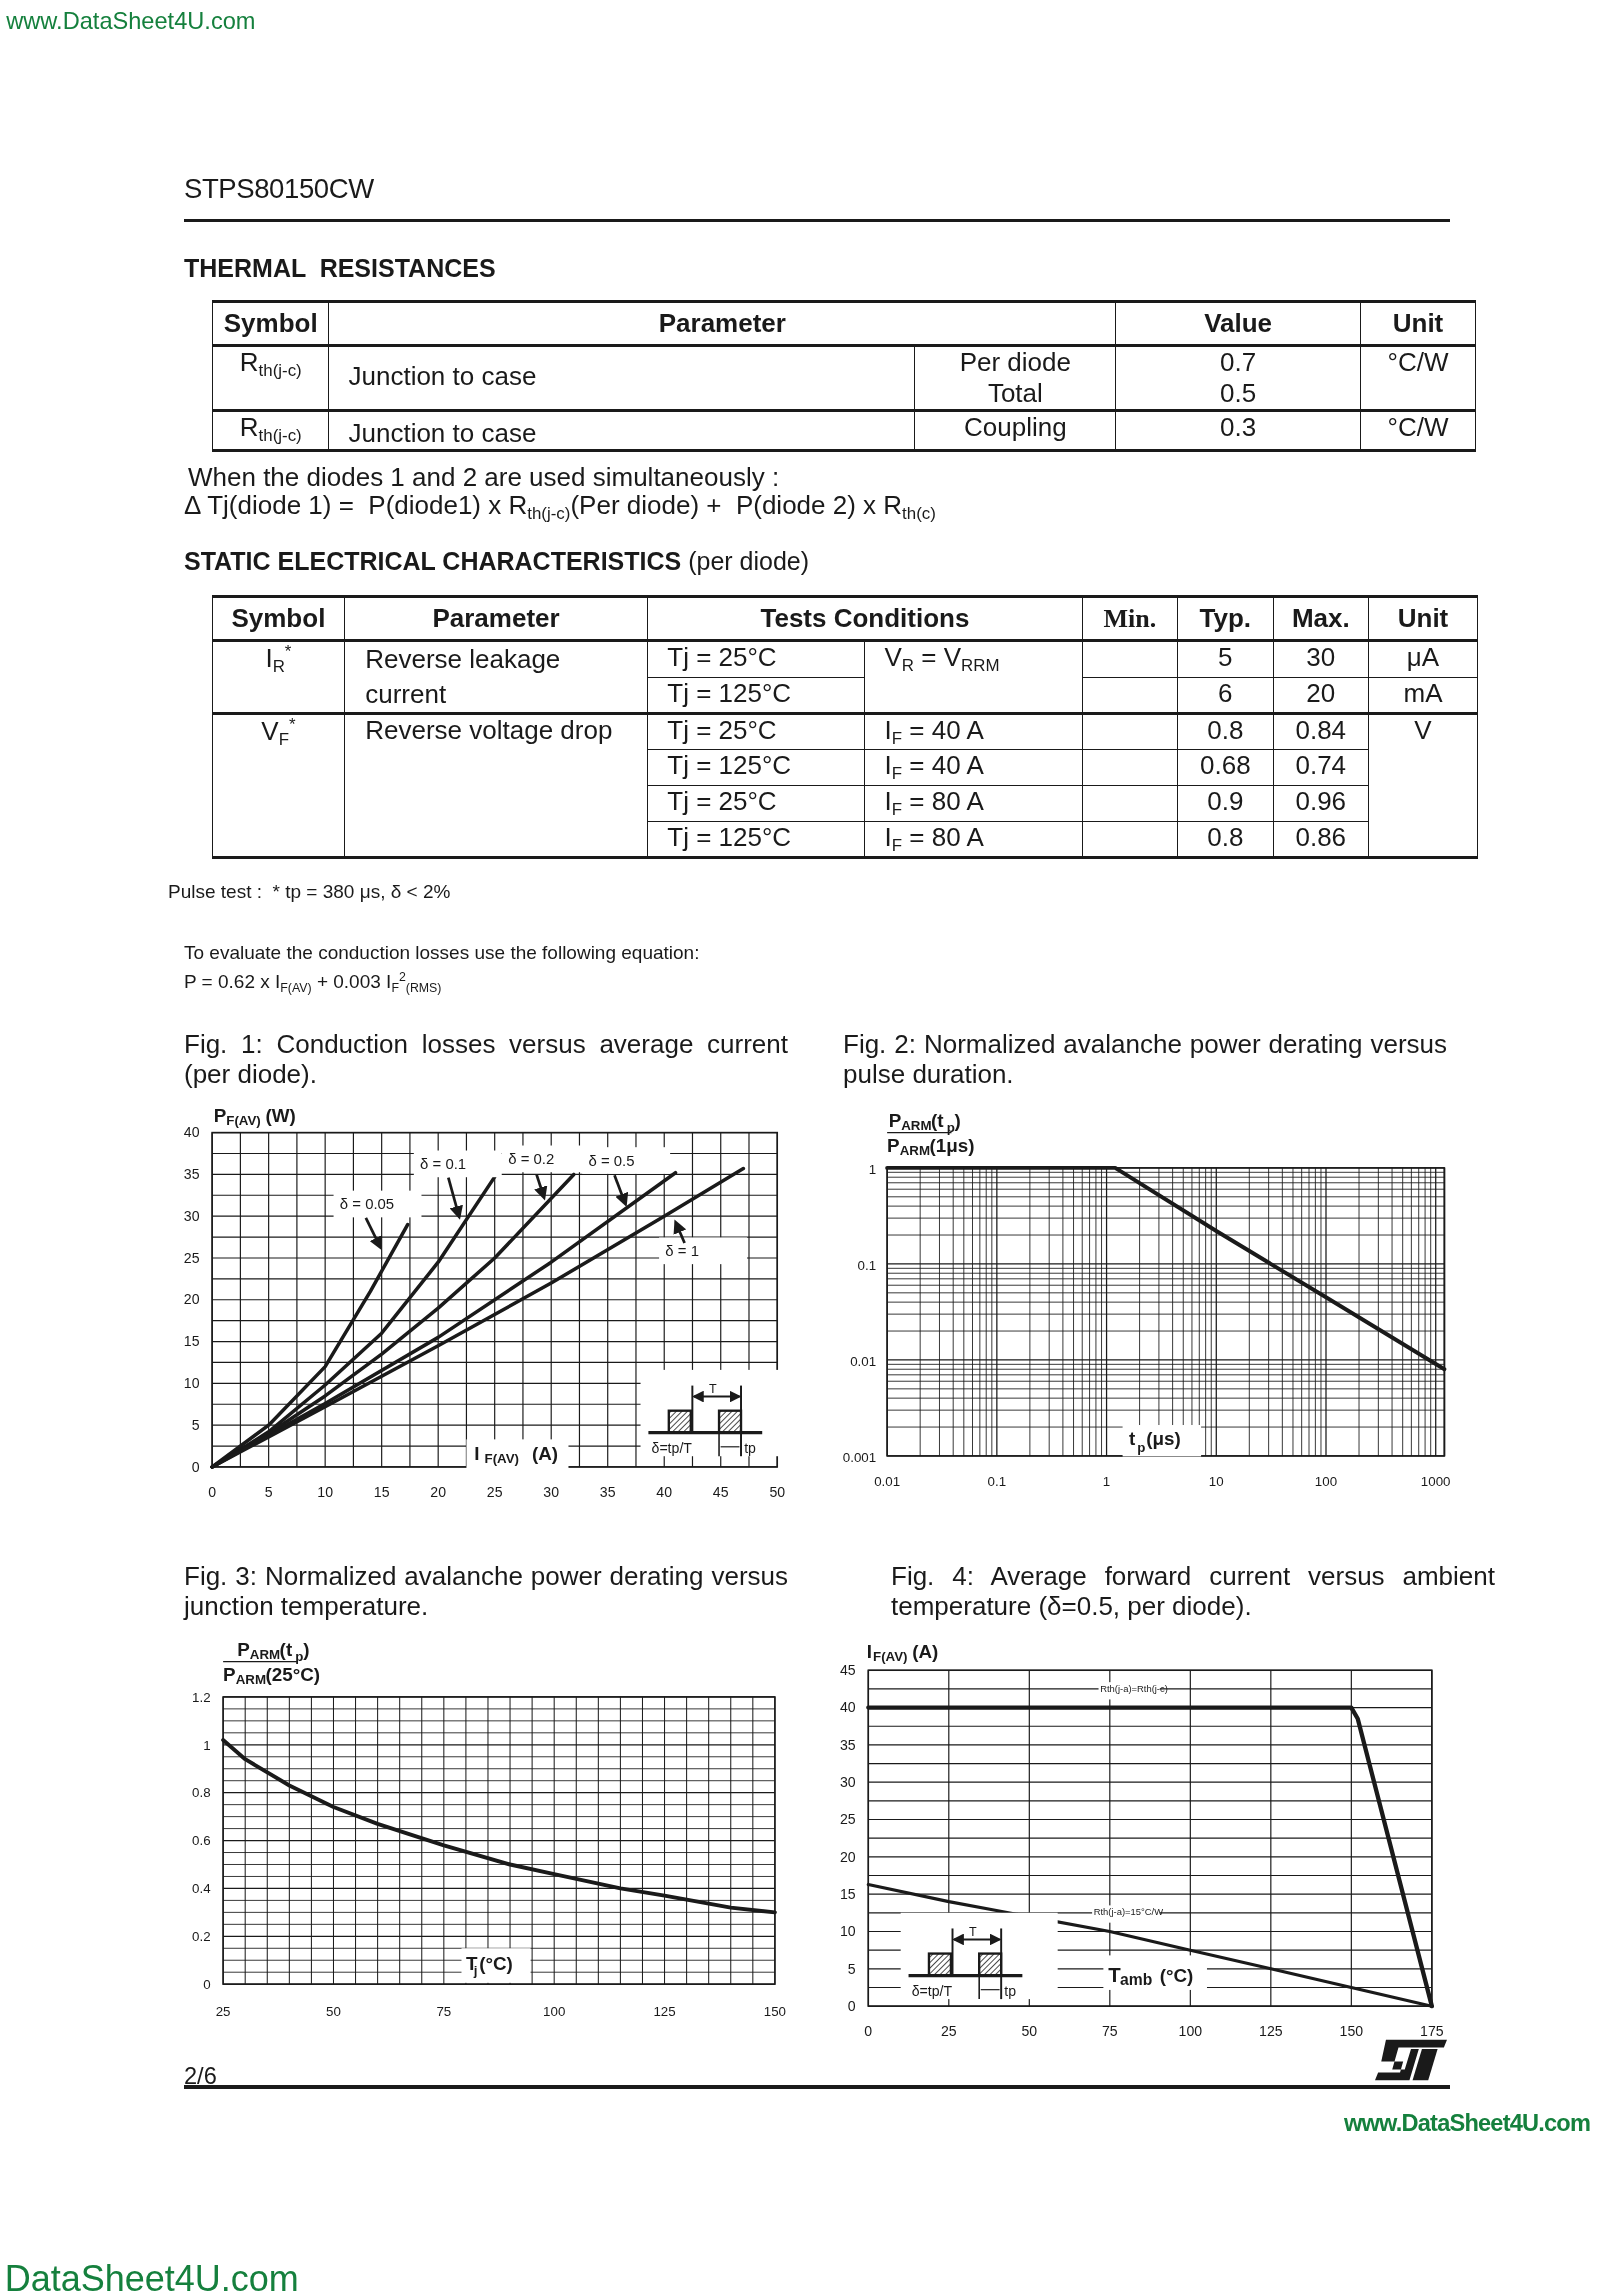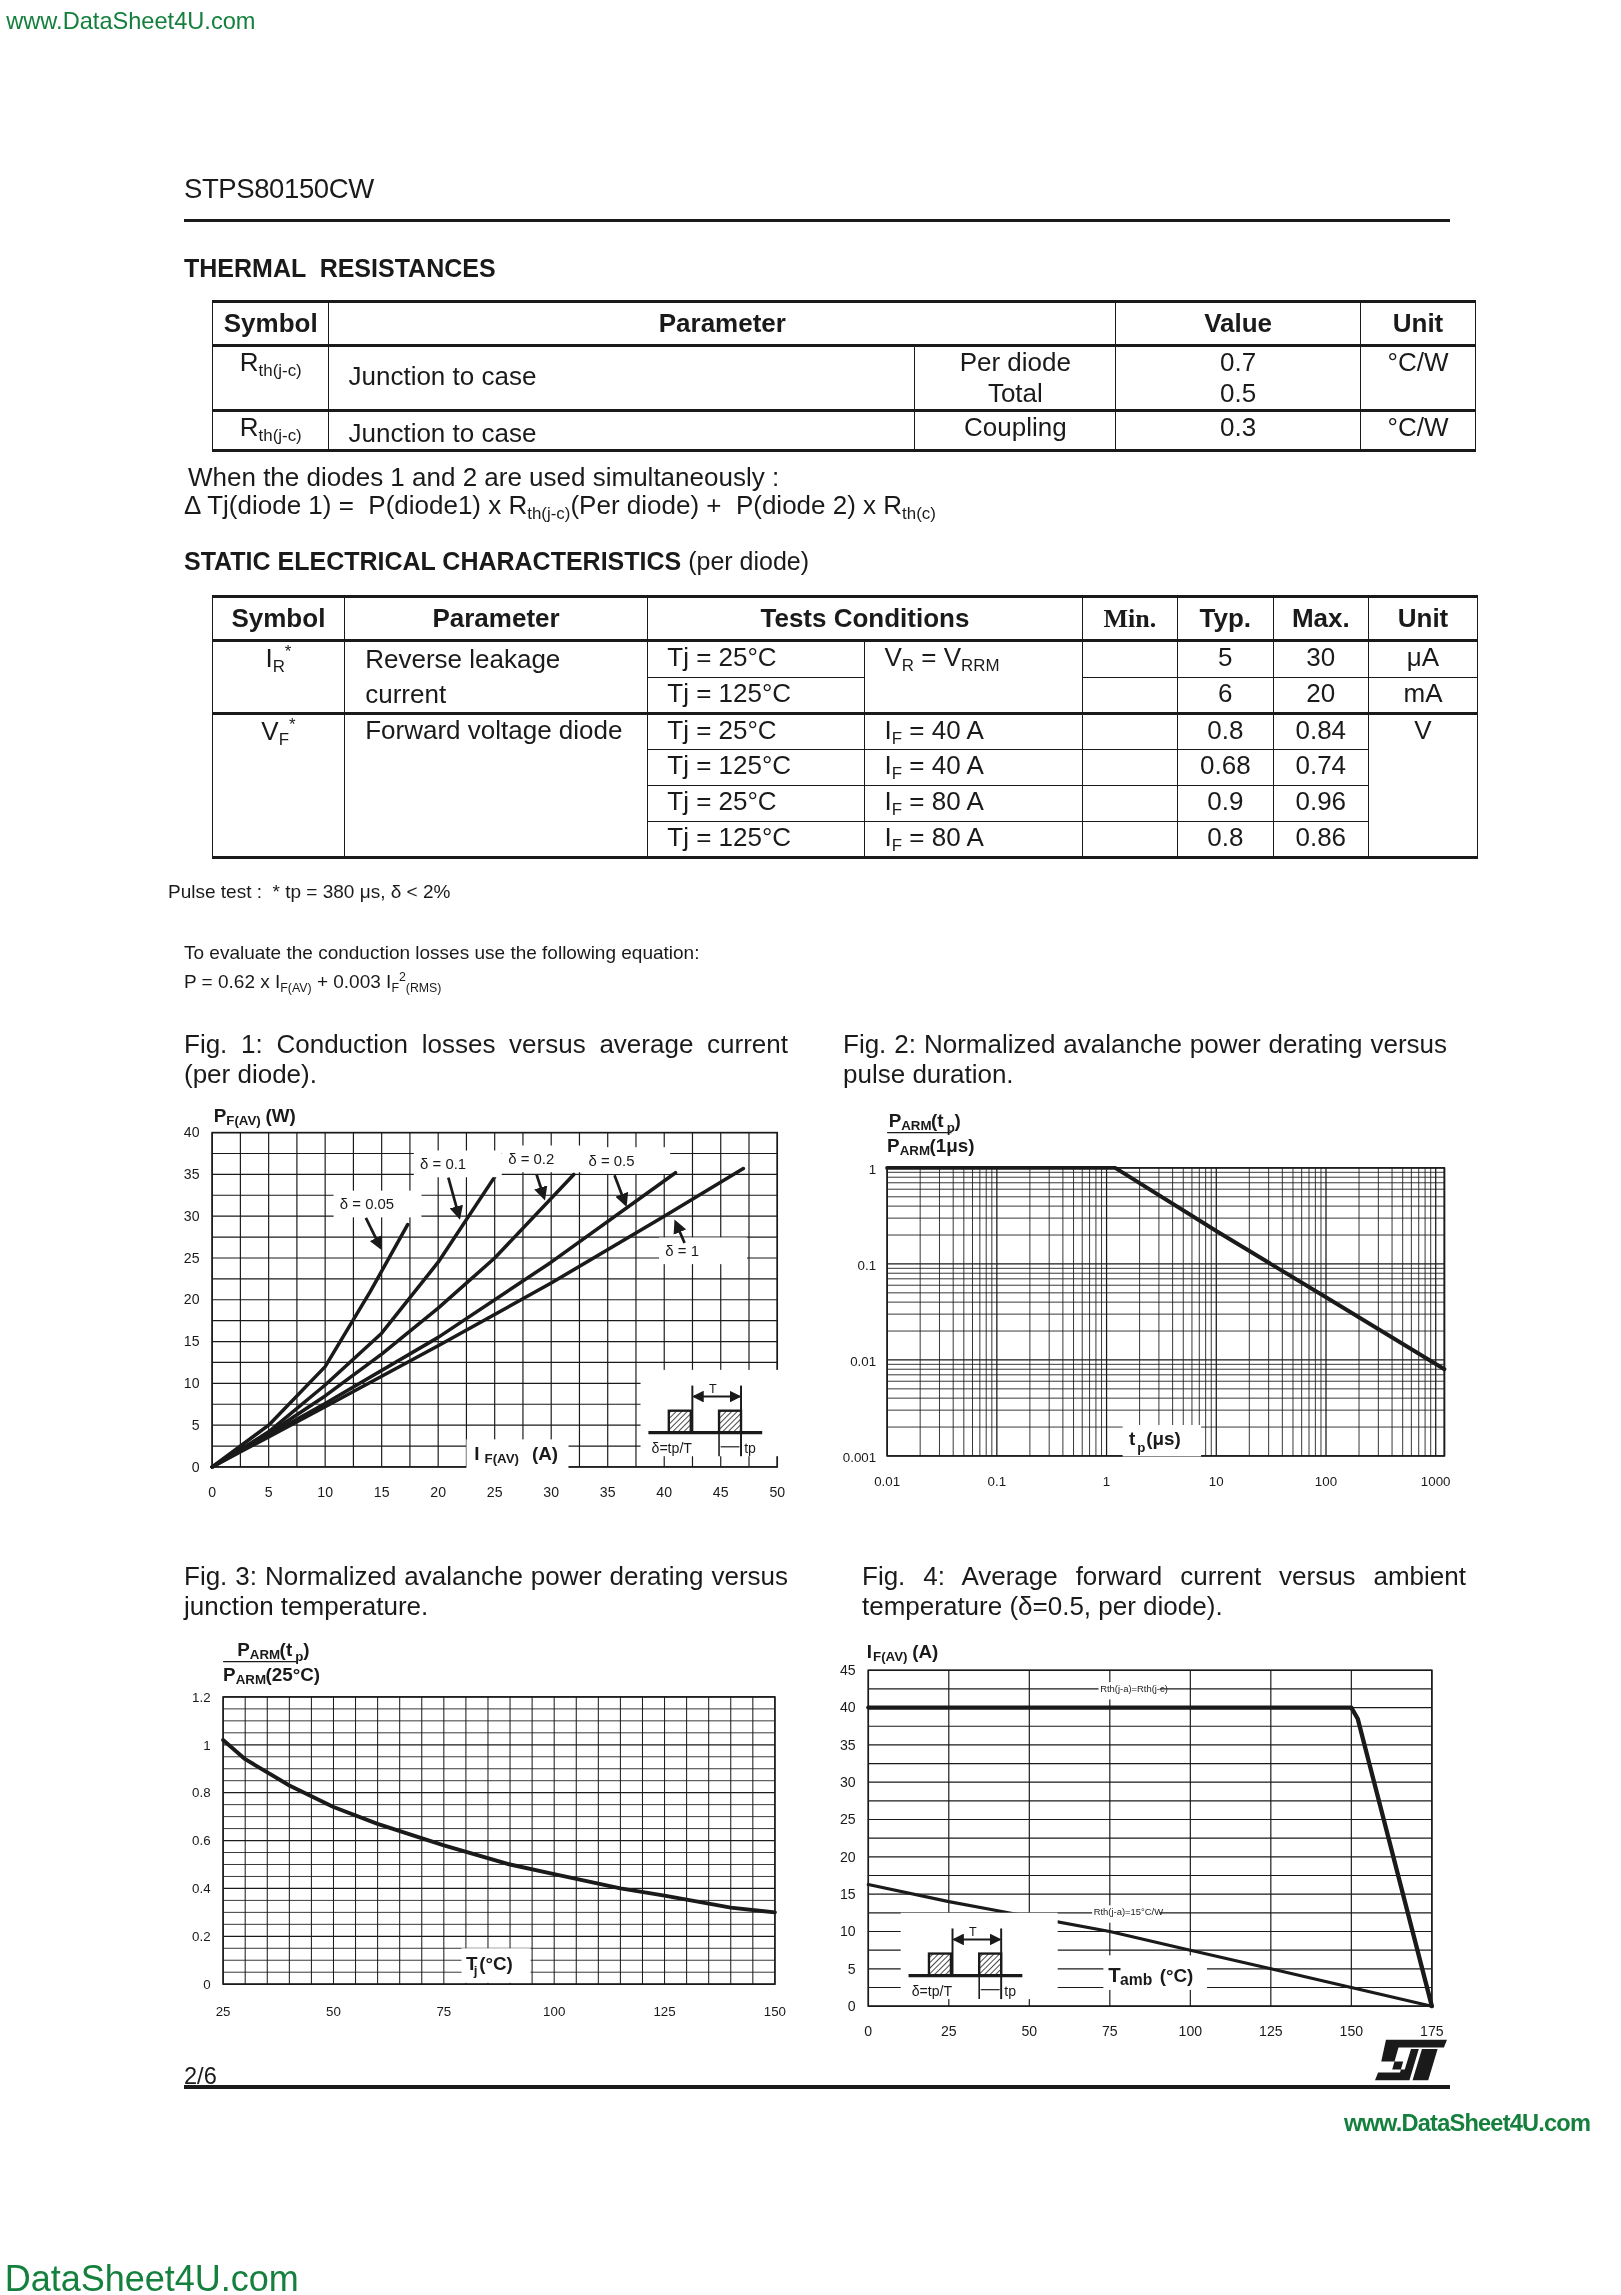--- a/index.html
+++ b/index.html
@@ -102,21 +102,21 @@
   </tr>
   <tr style="height:36px;">
     <td style="padding-left:19px;">Tj = 125°C</td>
     <td></td>
     <td class="c">6</td>
     <td class="c">20</td>
     <td class="c">mA</td>
   </tr>
   <tr class="thick-top" style="height:36px;">
     <td rowspan="4" class="c"><span>V</span><sub>F</sub><sup>*</sup></td>
-    <td rowspan="4" style="padding-left:20.4px;">Forward voltage diode</td>
+    <td rowspan="4" style="padding-left:20.4px;">Reverse voltage drop</td>
     <td style="padding-left:19px;">Tj = 25°C</td>
     <td style="padding-left:19px;">I<sub>F</sub> =  <span>40 A</span></td>
     <td></td>
     <td class="c">0.8</td>
     <td class="c">0.84</td>
     <td rowspan="4" class="c">V</td>
   </tr>
   <tr style="height:36px;">
     <td style="padding-left:19px;">Tj = 125°C</td>
     <td style="padding-left:19px;">I<sub>F</sub> =  <span>40 A</span></td>
@@ -141,21 +141,21 @@
 </tbody>
   </table>
 
 <div class="abs small" style="left:168px; top:881px; white-space:pre;">Pulse test :  * tp = 380 μs, δ &lt; 2%</div>
 <div class="abs small" style="left:184px; top:942px;">To evaluate the conduction losses use the following equation:</div>
 <div class="abs small" style="left:184px; top:970px; white-space:pre;"><span>P = 0.62 x I</span><sub>F(AV)</sub><span> + 0.003 I</span><sub>F</sub><sup>2</sup><sub>(RMS)</sub></div>
 
 <div class="abs figcap" style="left:184px; top:1029px; width:604px;"><b>Fig. 1:</b><span> Conduction losses versus average current (per diode).</span></div>
 <div class="abs figcap" style="left:843px; top:1029px; width:604px;"><b>Fig. 2:</b><span> Normalized avalanche power derating versus pulse duration.</span></div>
 <div class="abs figcap" style="left:184px; top:1561px; width:604px;"><b>Fig. 3:</b><span> Normalized avalanche power derating versus junction temperature.</span></div>
-<div class="abs figcap" style="left:862px; top:1561px; width:604px;"><b>Fig. 4:</b><span> Average forward current versus ambient temperature (δ=0.5, per diode).</span></div>
+<div class="abs figcap" style="left:891px; top:1561px; width:604px;"><b>Fig. 4:</b><span> Average forward current versus ambient temperature (δ=0.5, per diode).</span></div>
 
 <svg class="abs" id="chart-fig1" style="left:0; top:0;" width="1622" height="2295" viewBox="0 0 2066 2924">
     <defs>
       <pattern id="hatch" width="5" height="5" patternUnits="userSpaceOnUse" patternTransform="rotate(45)">
         <line x1="0" y1="0" x2="0" y2="5" stroke="#1a1a1a" stroke-width="2"></line>
       </pattern>
       <marker id="arr" markerWidth="6" markerHeight="6" refX="5" refY="3" orient="auto-start-reverse">
         <path d="M0,0 L6,3 L0,6 z" fill="#1a1a1a"></path>
       </marker>
       <marker id="arrhead" markerWidth="5" markerHeight="5" refX="3" refY="2.5" orient="auto">

